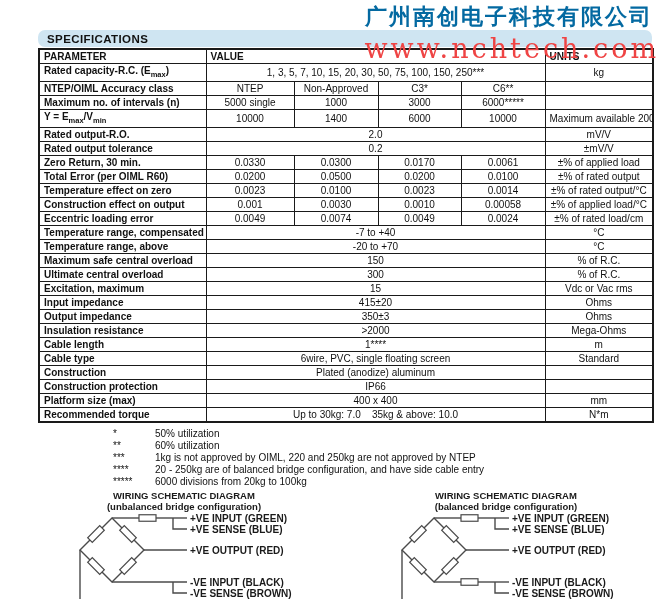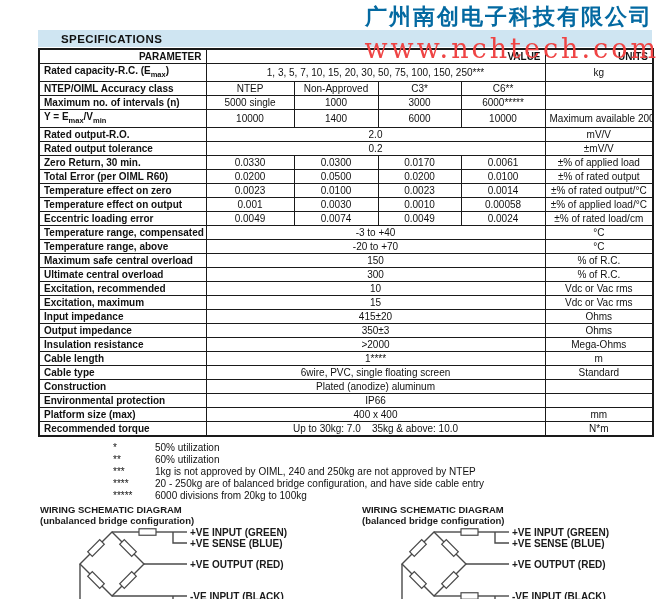--- a/index.html
+++ b/index.html
@@ -16,45 +16,45 @@
   }
   .wm-site {
     position:absolute; top:33px; right:2px; z-index:20;
     font-size:27px; letter-spacing:3px; color:#ef4444;
     font-family:"DejaVu Serif", serif; white-space:nowrap;
   }
   
   .content { position:absolute; left:38px; top:30px; width:614px; }
   .spec-bar {
     background:#cfe5f2; height:17px; display:flex; align-items:center;
-    padding-left:23px; font-size:11.5px; font-weight:bold; letter-spacing:0.4px;
+    padding-left:9px; font-size:11.5px; font-weight:bold; letter-spacing:0.4px;border-radius:7px;
   }
   table.spec {
     width:614px; border-collapse:collapse; table-layout:fixed;
     border:2px solid #1a1a1a; margin-top:1px;
   }
   table.spec td, table.spec th {
     border:1px solid #1a1a1a; font-size:10px; line-height:11px;
     padding:1px 4px; height:13px; overflow:hidden; white-space:nowrap;
   }
-  table.spec th { text-align:right; font-weight:bold; }
+  table.spec th { text-align:left; font-weight:bold; }
   td.param { font-weight:bold; text-align:left; }
   td.val, th.center { text-align:center; }
   td.units { text-align:center; }
   td.bold { font-weight:normal; }
   sub { font-size:7.5px; }
   
   .footnotes { margin:5px 0 2px 75px; }
   .footnote { font-size:10px; line-height:12px; display:flex; }
   .footnote .mark { width:42px; flex:0 0 42px; }
   
   .diagrams { display:flex; justify-content:center; gap:34px; margin-top:2px; }
   .diagram { width:288px; }
   .diagram .dg-title, .diagram .dg-sub {
-    font-size:9.5px; font-weight:bold; line-height:11px; color:#1a1a1a;
+    text-align:center; font-size:9.5px; font-weight:bold; line-height:11px; color:#1a1a1a;
   }
   svg text { font-family:"Liberation Sans", sans-serif; font-size:10px; font-weight:bold; fill:#1a1a1a; }
   svg .wire { stroke:#4a4a4a; stroke-width:1.4; fill:none; }
   svg .res { stroke:#4a4a4a; stroke-width:1.2; fill:#ffffff; }
 </style>
 </head>
 <body>
 
 <div class="wm-company">广州南创电子科技有限公司</div>
 <div class="wm-site">www.nchtech.com</div>
@@ -139,61 +139,56 @@
         </tr>
         <tr>
           <td class="param">Temperature effect on zero</td>
           <td class="val">0.0023</td>
           <td class="val">0.0100</td>
           <td class="val">0.0023</td>
           <td class="val">0.0014</td>
           <td class="units">±% of rated output/°C</td>
         </tr>
         <tr>
-          <td class="param">Temperature effect on output</td>
+          <td class="param">Construction effect on output</td>
           <td class="val">0.001</td>
           <td class="val">0.0030</td>
           <td class="val">0.0010</td>
           <td class="val">0.00058</td>
           <td class="units">±% of applied load/°C</td>
         </tr>
         <tr>
           <td class="param">Eccentric loading error</td>
           <td class="val">0.0049</td>
           <td class="val">0.0074</td>
           <td class="val">0.0049</td>
           <td class="val">0.0024</td>
           <td class="units">±% of rated load/cm</td>
         </tr>
         <tr>
           <td class="param">Temperature range, compensated</td>
-          <td class="val" colspan="4">-3 to +40</td>
+          <td class="val" colspan="4">-7 to +40</td>
           <td class="units">°C</td>
         </tr>
         <tr>
           <td class="param">Temperature range, above</td>
           <td class="val" colspan="4">-20 to +70</td>
           <td class="units">°C</td>
         </tr>
         <tr>
           <td class="param">Maximum safe central overload</td>
           <td class="val" colspan="4">150</td>
           <td class="units">% of R.C.</td>
         </tr>
         <tr>
           <td class="param">Ultimate central overload</td>
           <td class="val" colspan="4">300</td>
           <td class="units">% of R.C.</td>
         </tr>
         <tr>
-          <td class="param">Excitation, recommended</td>
-          <td class="val" colspan="4">10</td>
-          <td class="units">Vdc or Vac rms</td>
-        </tr>
-        <tr>
           <td class="param">Excitation, maximum</td>
           <td class="val" colspan="4">15</td>
           <td class="units">Vdc or Vac rms</td>
         </tr>
         <tr>
           <td class="param">Input impedance</td>
           <td class="val" colspan="4">415±20</td>
           <td class="units">Ohms</td>
         </tr>
         <tr>
@@ -215,21 +210,21 @@
           <td class="param">Cable type</td>
           <td class="val" colspan="4">6wire, PVC, single floating screen</td>
           <td class="units">Standard</td>
         </tr>
         <tr>
           <td class="param">Construction</td>
           <td class="val" colspan="4">Plated (anodize) aluminum</td>
           <td class="units"></td>
         </tr>
         <tr>
-          <td class="param">Environmental protection</td>
+          <td class="param">Construction protection</td>
           <td class="val" colspan="4">IP66</td>
           <td class="units"></td>
         </tr>
         <tr>
           <td class="param">Platform size (max)</td>
           <td class="val" colspan="4">400 x 400</td>
           <td class="units">mm</td>
         </tr>
         <tr>
           <td class="param">Recommended torque</td>
@@ -243,21 +238,21 @@
       <div class="footnote">
         <span class="mark">*</span>
         <span>50% utilization</span>
       </div>
       <div class="footnote">
         <span class="mark">**</span>
         <span>60% utilization</span>
       </div>
       <div class="footnote">
         <span class="mark">***</span>
-        <span>1kg is not approved by OIML, 240 and 250kg are not approved by NTEP</span>
+        <span>1kg is not approved by OIML, 220 and 250kg are not approved by NTEP</span>
       </div>
       <div class="footnote">
         <span class="mark">****</span>
         <span>20 - 250kg are of balanced bridge configuration, and have side cable entry</span>
       </div>
       <div class="footnote">
         <span class="mark">*****</span>
         <span>6000 divisions from 20kg to 100kg</span>
       </div>
     </div>

